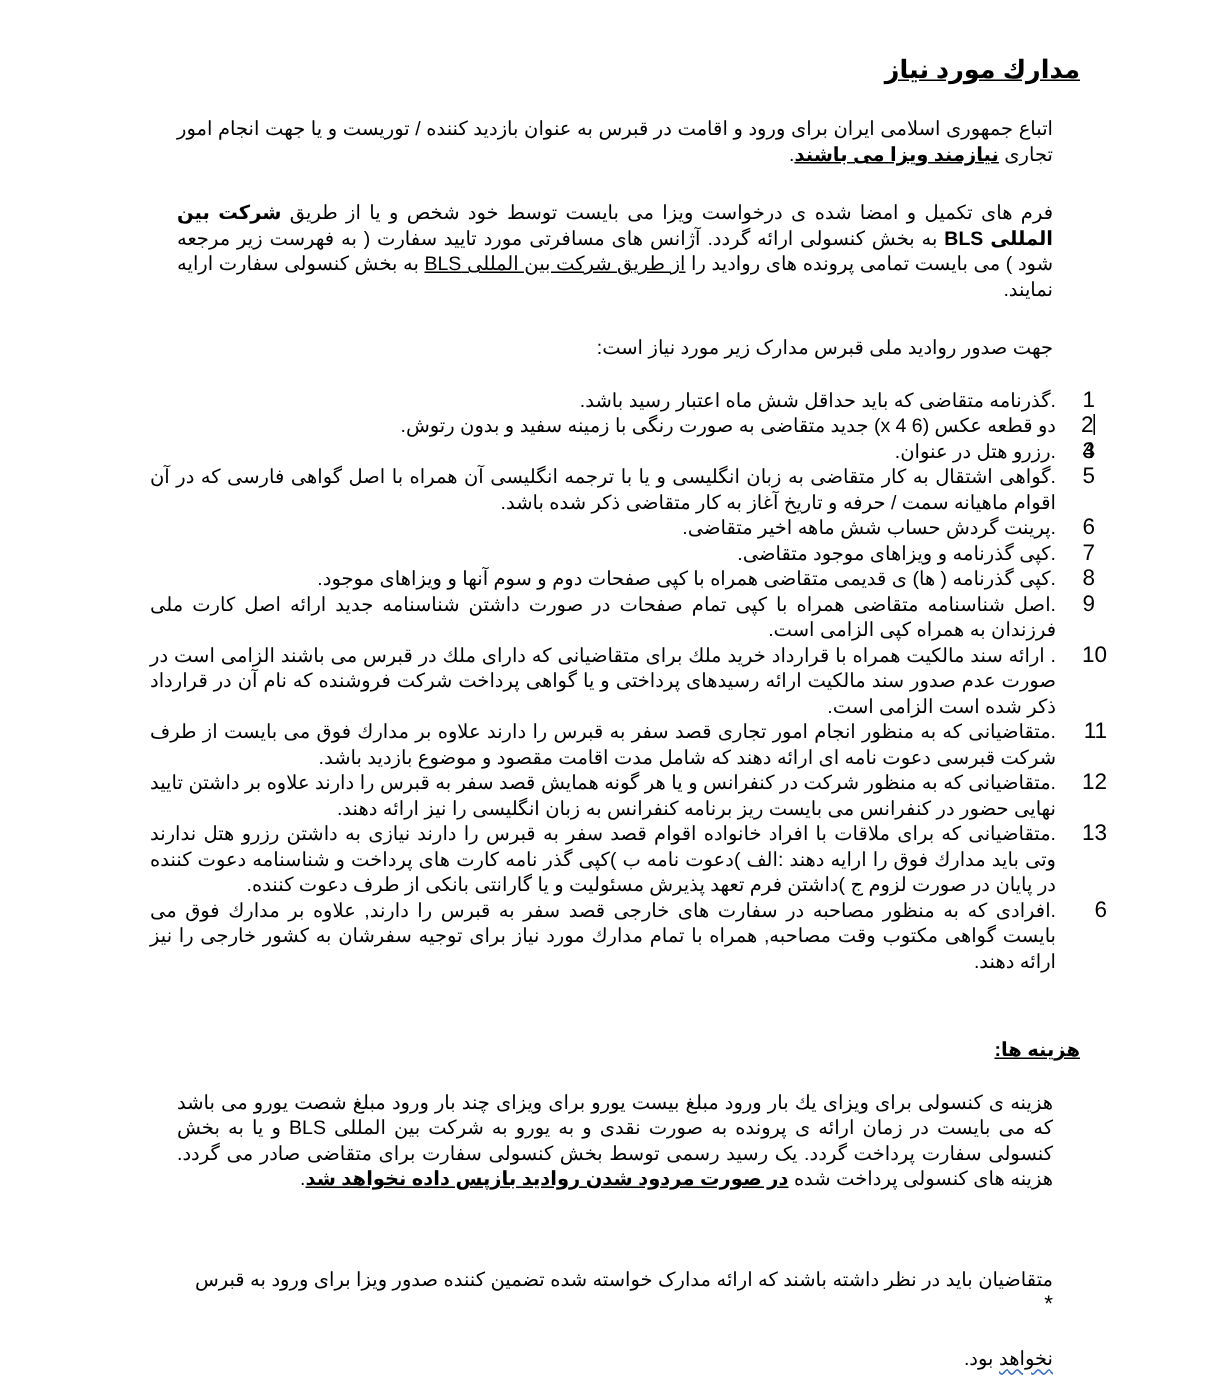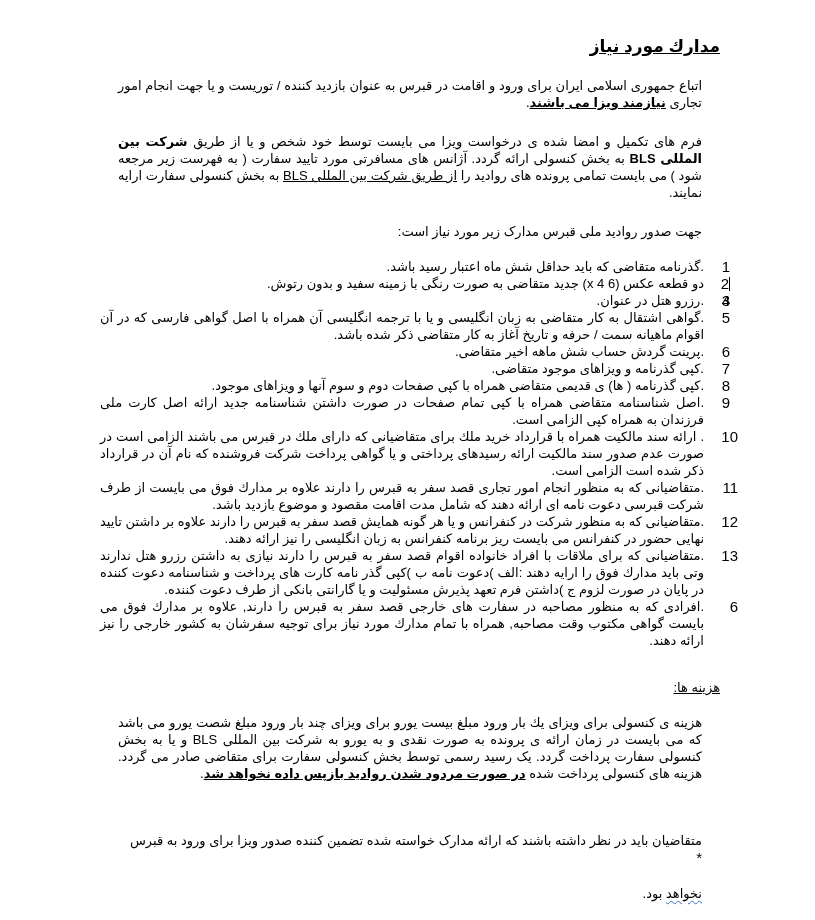--- a/index.html
+++ b/index.html
@@ -23,21 +23,21 @@
     .u { text-decoration: underline; }
     .bu { font-weight: bold; text-decoration: underline; }
     .intro { margin-bottom: 18px; }
     ol.reqs { list-style: none; margin: 0; padding: 0; }
     ol.reqs li { position: relative; padding-right: 16px; margin: 0; text-align: justify; text-align-last: right; }
     ol.reqs li .num {
       position: absolute; right: -10px; top: 0;
       font-size: 15px; direction: ltr;
     }
     ol.reqs li.two-digit .num { right: -18px; }
-    .fees-title { margin-top: 30px; font-weight: normal; text-decoration: underline; }
+    .fees-title { margin-top: 42px; font-weight: bold; text-decoration: underline; }
     .fees { margin-bottom: 50px; text-align: justify; text-align-last: right; }
     .note { margin-top: 0; }
     .asterisk { display: block; font-size: 15px; line-height: 18px; }
     .note-end { margin-top: 6px; }
     .spell {
       text-decoration: underline wavy #3b6fd1;
       text-decoration-thickness: 1px;
       text-underline-offset: 2px;
     }
     .cursor { display: inline-block; width: 1px; height: 14px; background: #000; vertical-align: -2px; }

